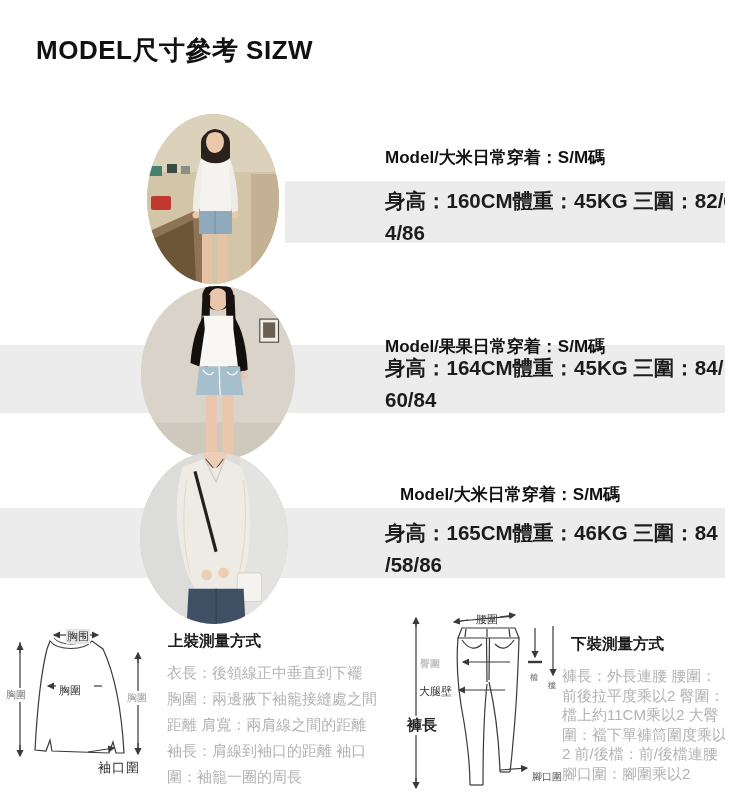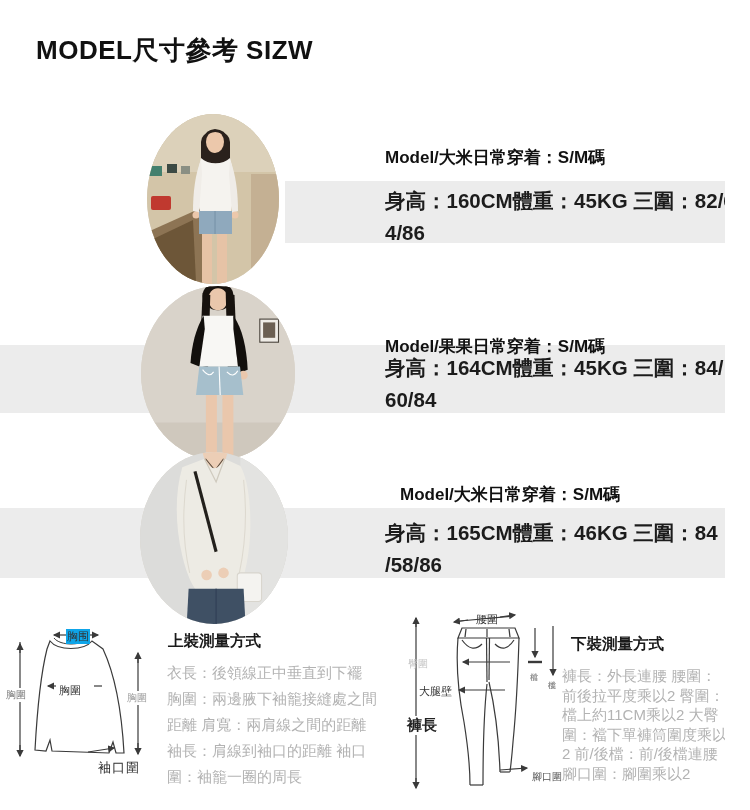--- a/index.html
+++ b/index.html
@@ -7,21 +7,21 @@
           font-family:"Liberation Sans","DejaVu Sans",sans-serif;}
   .abs{position:absolute;}
   .page-title{font-size:26px;font-weight:700;color:#111;letter-spacing:0.5px;}
   .band{background:#ececec;}
   .photo{border-radius:50%;overflow:hidden;background:#d8d2c8;}
   .photo svg{display:block;width:100%;height:100%;}
   .model-label{font-size:17px;font-weight:700;color:#111;white-space:nowrap;}
   .stats{font-size:20.5px;font-weight:700;color:#1c1c1c;line-height:32px;white-space:pre-line;}
   .m-head{font-size:15.5px;font-weight:700;color:#1a1a1a;}
   .m-body{font-size:15px;color:#b3b3b3;line-height:26px;white-space:pre-line;}
-  .dlab{font-size:11px;color:#333;background:#0ea5e9;padding:0 1px;white-space:nowrap;}
+  .dlab{font-size:11px;color:#333;background:#e5e5e5;padding:0 1px;white-space:nowrap;}
   .dlab-sm{font-size:10px;color:#9a9a9a;background:#fff;padding:0 1px;white-space:nowrap;}
   .dlab-xs{font-size:10px;color:#555;white-space:nowrap;}
   .dlab-cuff{font-size:13px;color:#2e2e2e;letter-spacing:1px;white-space:nowrap;}
   .dlab-bold{font-size:15px;font-weight:700;color:#222;background:#fff;padding:0 1px;white-space:nowrap;}
   .dlab-hip{font-size:10px;color:#c4c4c4;background:transparent;white-space:nowrap;}
   .vtext{writing-mode:vertical-rl;text-orientation:upright;font-size:8px;color:#8a8a8a;line-height:9px;}
   .diagram{stroke:#3a3a3a;fill:none;stroke-width:1.2;}
 </style>
 </head>
 <body>
@@ -201,21 +201,21 @@
 
       <line x1="135" y1="36" x2="135" y2="65" marker-end="url(#ah2)"></line>
       <line x1="128" y1="70" x2="142" y2="70" stroke-width="2.4"></line>
       <line x1="153" y1="34" x2="153" y2="83" marker-end="url(#ah2)"></line>
 
       <line x1="100" y1="178" x2="127" y2="176" marker-end="url(#ah2)"></line>
     </g>
   </svg>
 
   <div class="abs dlab" style="left:475px;top:612px;background:transparent;">腰圍</div>
-  <div class="abs dlab-hip" style="left:408px;top:657px;">臀圍</div>
+  <div class="abs dlab-hip" style="left:420px;top:657px;font-weight:bold;">臀圍</div>
   <div class="abs dlab" style="left:418px;top:684px;background:transparent;">大腿壁</div>
   <div class="abs dlab-bold" style="left:406px;top:716px;">褲長</div>
   <div class="abs vtext" style="left:529px;top:666px;">前檔</div>
   <div class="abs vtext" style="left:547px;top:674px;">後檔</div>
   <div class="abs dlab-xs" style="left:532px;top:770px;">腳口圍</div>
 
   <div class="abs m-head" style="left:571px;top:634px;">下裝測量方式</div>
   <div class="abs m-body" style="left:562px;top:666px;width:190px;line-height:19.5px;">褲長：外長連腰 腰圍：
 前後拉平度乘以2 臀圍：
 檔上約11CM乘以2 大臀

